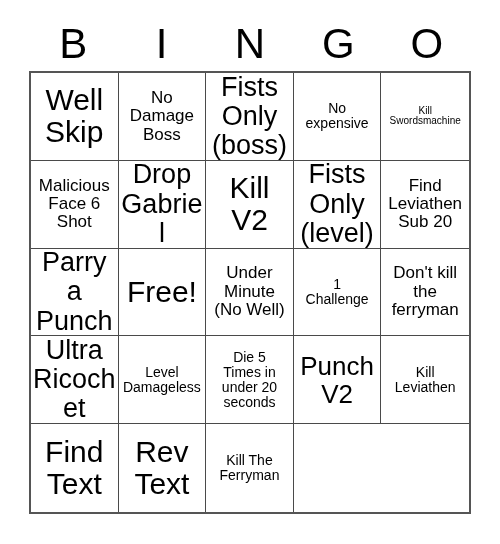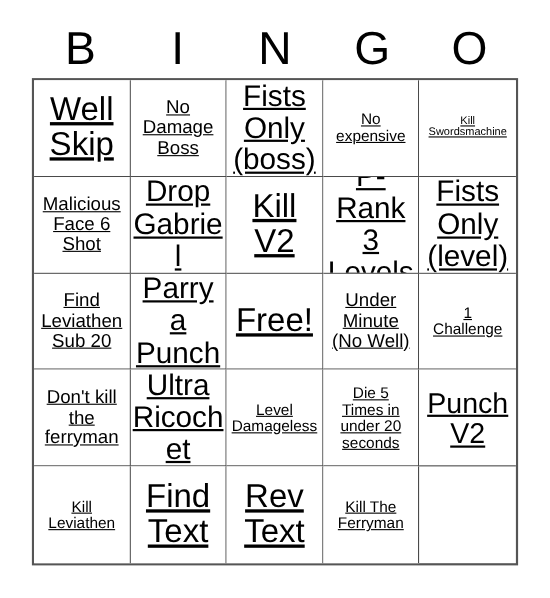--- a/index.html
+++ b/index.html
@@ -58,21 +58,20 @@
     border-right: 1px solid #4a4a4a;
     border-bottom: 1px solid #4a4a4a;
     box-sizing: border-box;
     display: flex;
     align-items: center;
     justify-content: center;
     text-align: center;
     padding: 1px 2px;
     background: #ffffff;
     overflow: hidden;
-    text-decoration: underline;
   }
   .cell:nth-child(5n) {
     border-right: none;
   }
   .cell:nth-child(n+21) {
     border-bottom: none;
   }
   .cell-text {
     display: block;
     width: 100%;
@@ -132,25 +131,20 @@
       </div>
       <div class="cell s-lg">
         <span class="cell-text">Drop
 Gabriel</span>
       </div>
       <div class="cell s-xxl">
         <span class="cell-text">Kill
 V2</span>
       </div>
       <div class="cell s-lg">
-        <span class="cell-text">P-Rank
-3
-Levels</span>
-      </div>
-      <div class="cell s-lg">
         <span class="cell-text">Fists
 Only
 (level)</span>
       </div>
       <div class="cell s-md">
         <span class="cell-text">Find
 Leviathen
 Sub 20</span>
       </div>
       <div class="cell s-lg">

